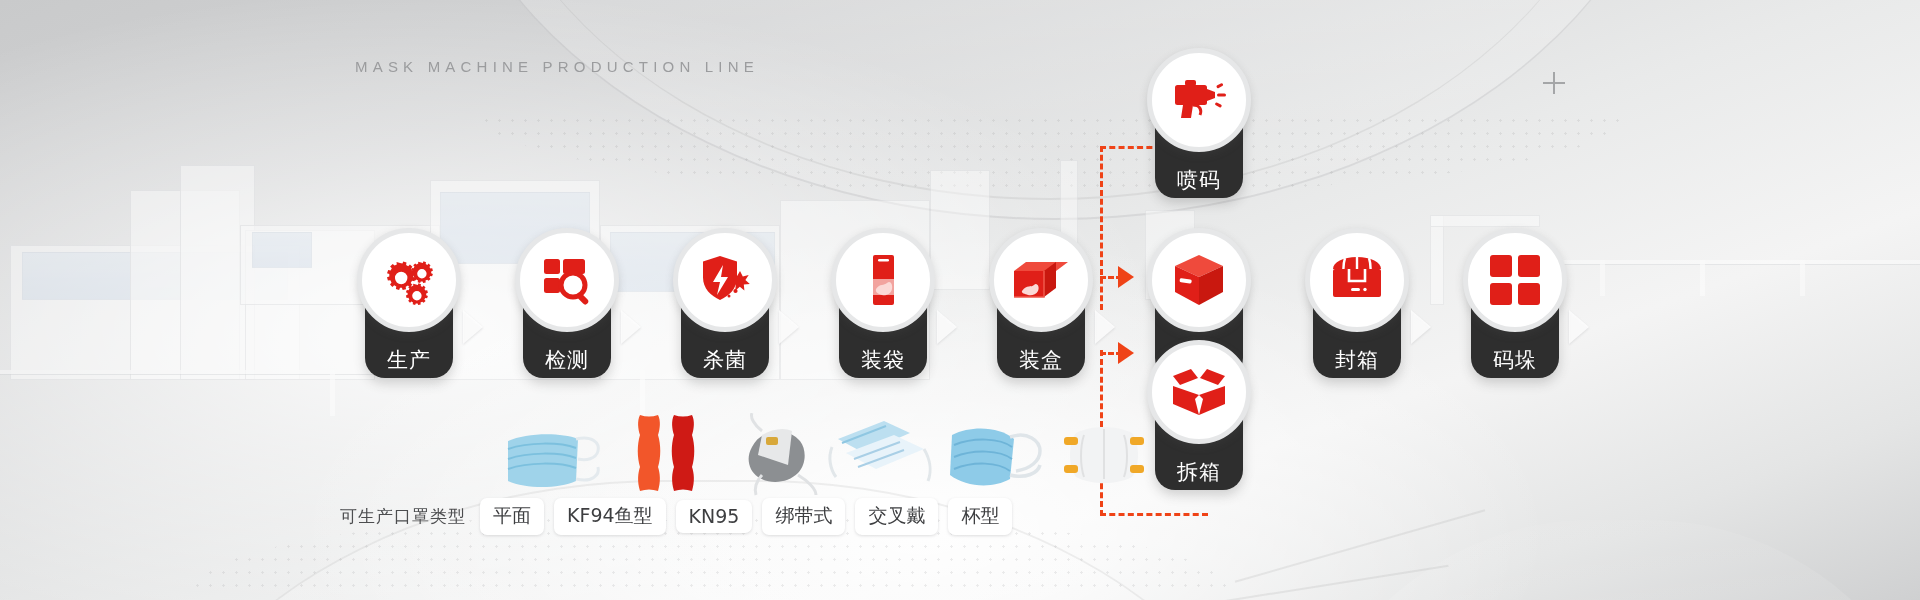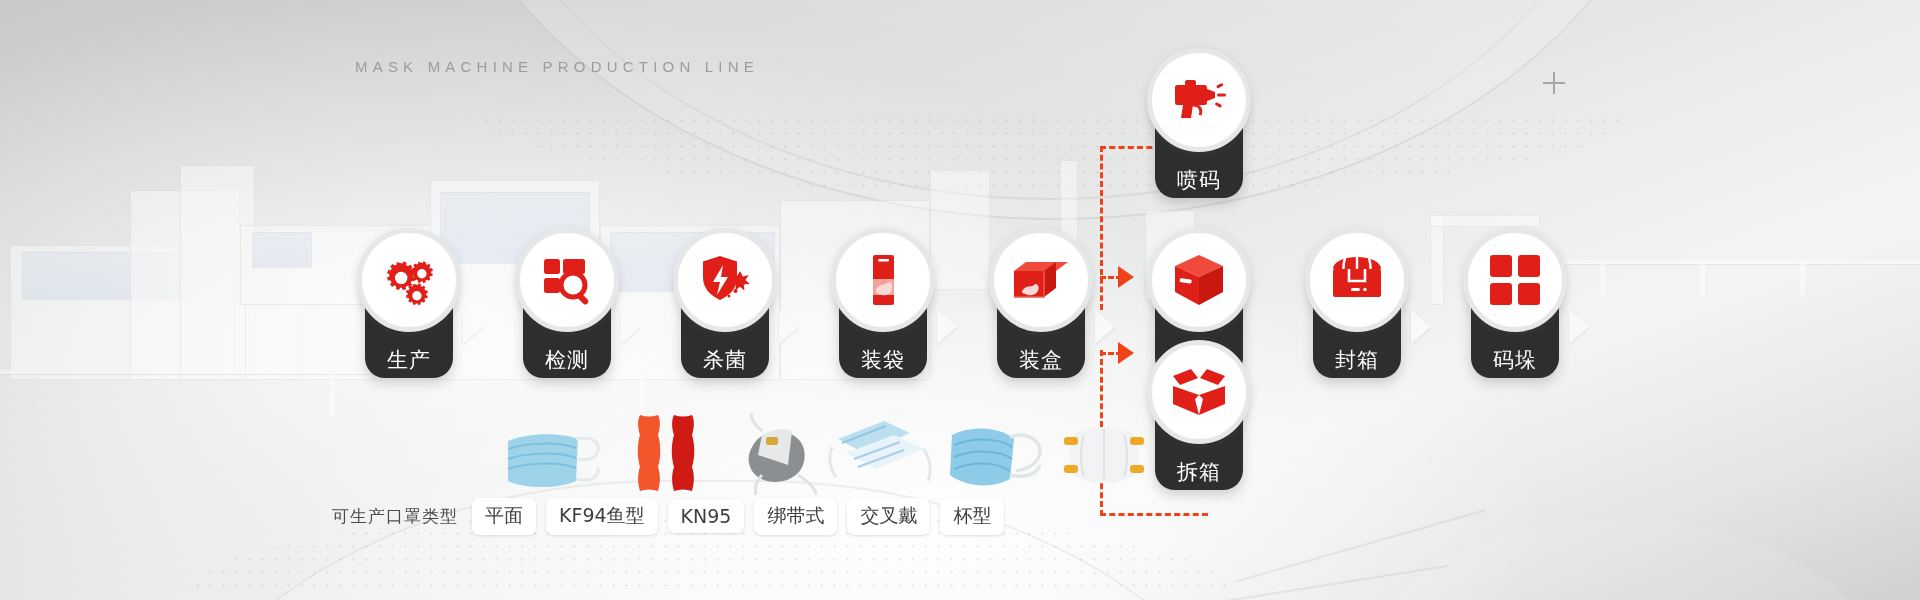--- a/index.html
+++ b/index.html
@@ -103,21 +103,21 @@
 
   
   .rline { position:absolute; }
   .rv { width:0; border-left:3px dashed #ef4317; }
   .rh { height:0; border-top:3px dashed #ef4317; }
   .rarrow { position:absolute; width:0; height:0;
     border-top:11px solid transparent; border-bottom:11px solid transparent;
     border-left:16px solid #ef4317; }
 
   
-  .types { position:absolute; left:332px; top:498px; display:flex; align-items:center; gap:10px; }
+  .types { position:absolute; left:340px; top:498px; display:flex; align-items:center; gap:10px; }
   .types .cap { font-size:17px; color:#4c4d4f; letter-spacing:1px; margin-right:4px;
                 font-family:"DejaVu Sans","Liberation Sans",sans-serif; }
   .chip { background:#fff; border-radius:7px; padding:5px 13px 6px; font-size:19px; color:#3d3e40;
           box-shadow:0 1px 3px rgba(140,140,142,.28);
           font-family:"DejaVu Sans","Liberation Sans",sans-serif; white-space:nowrap; }
 
   
   .products { position:absolute; left:500px; top:415px; height:86px; }
   .prod { position:absolute; bottom:0; }
 </style>

